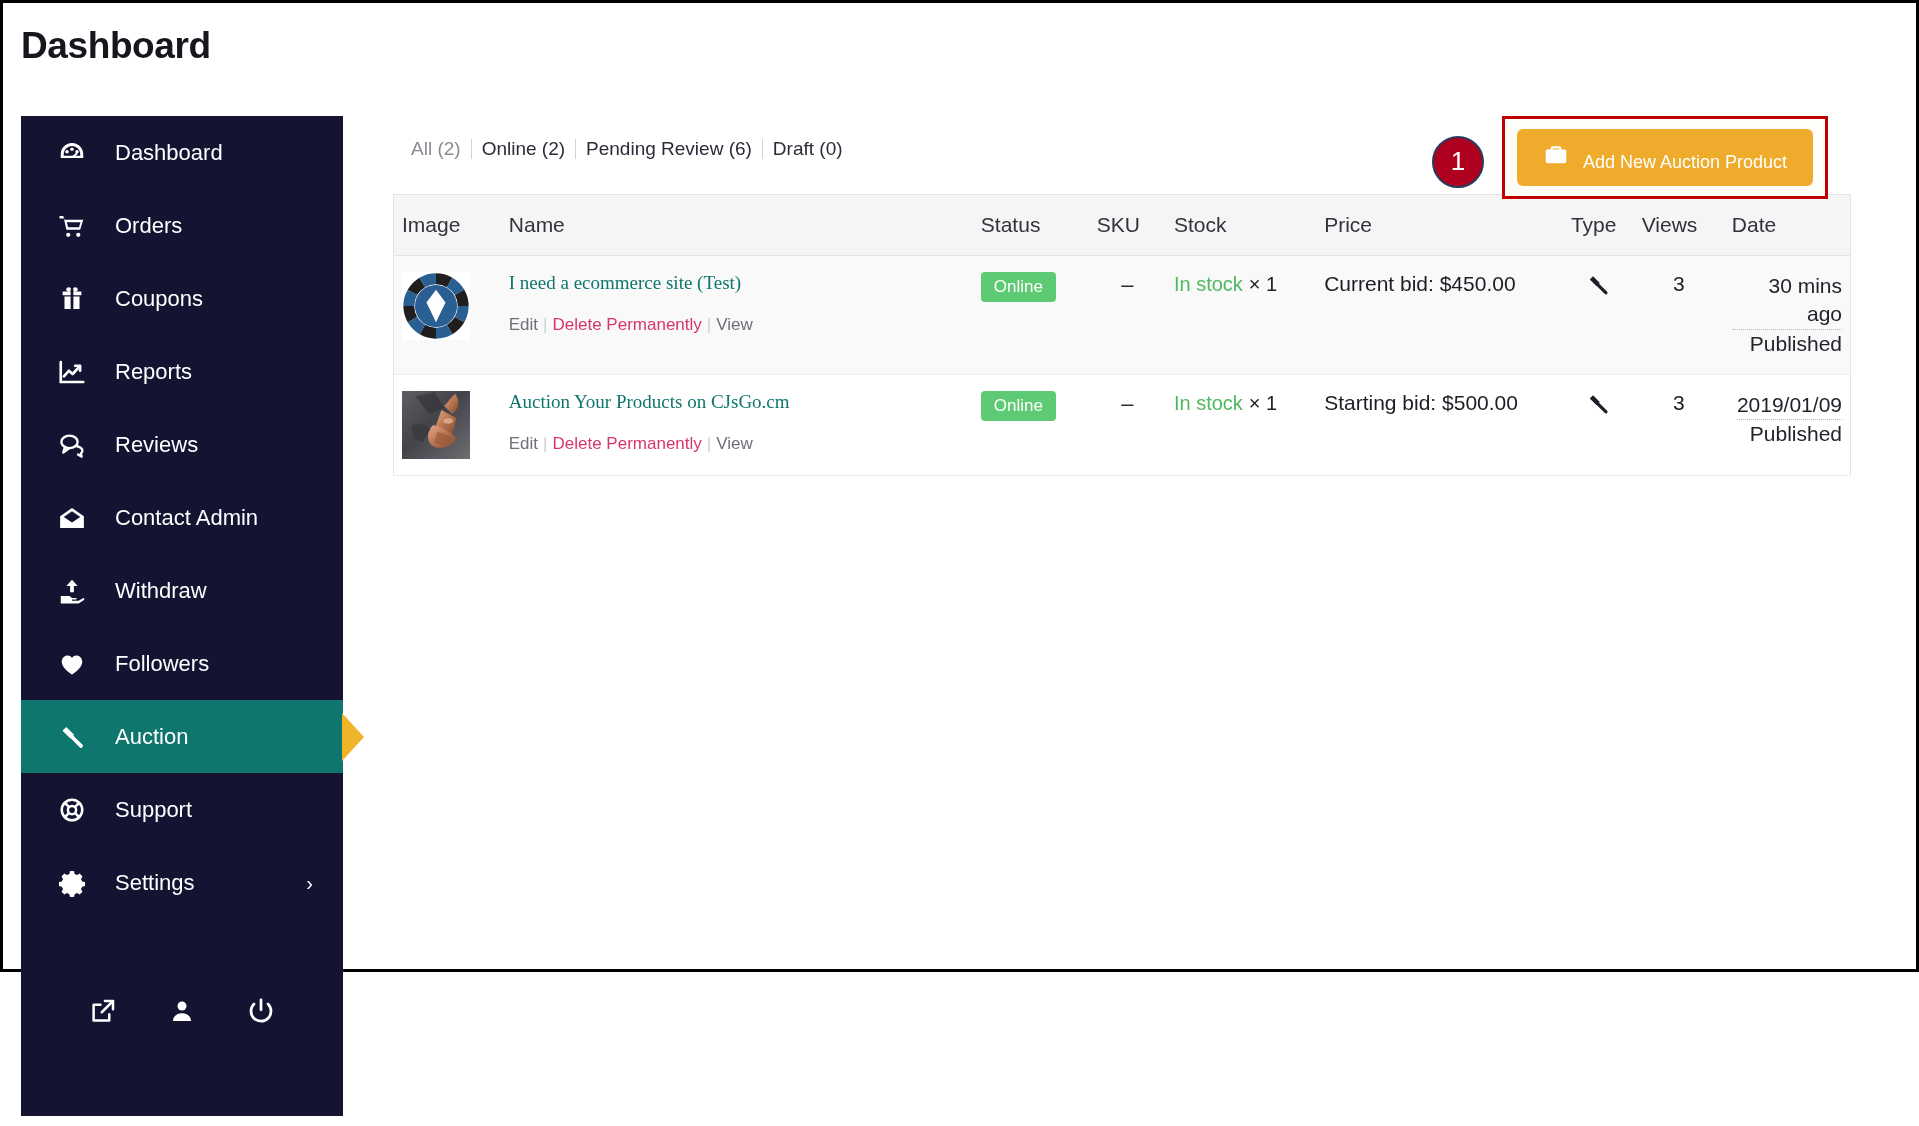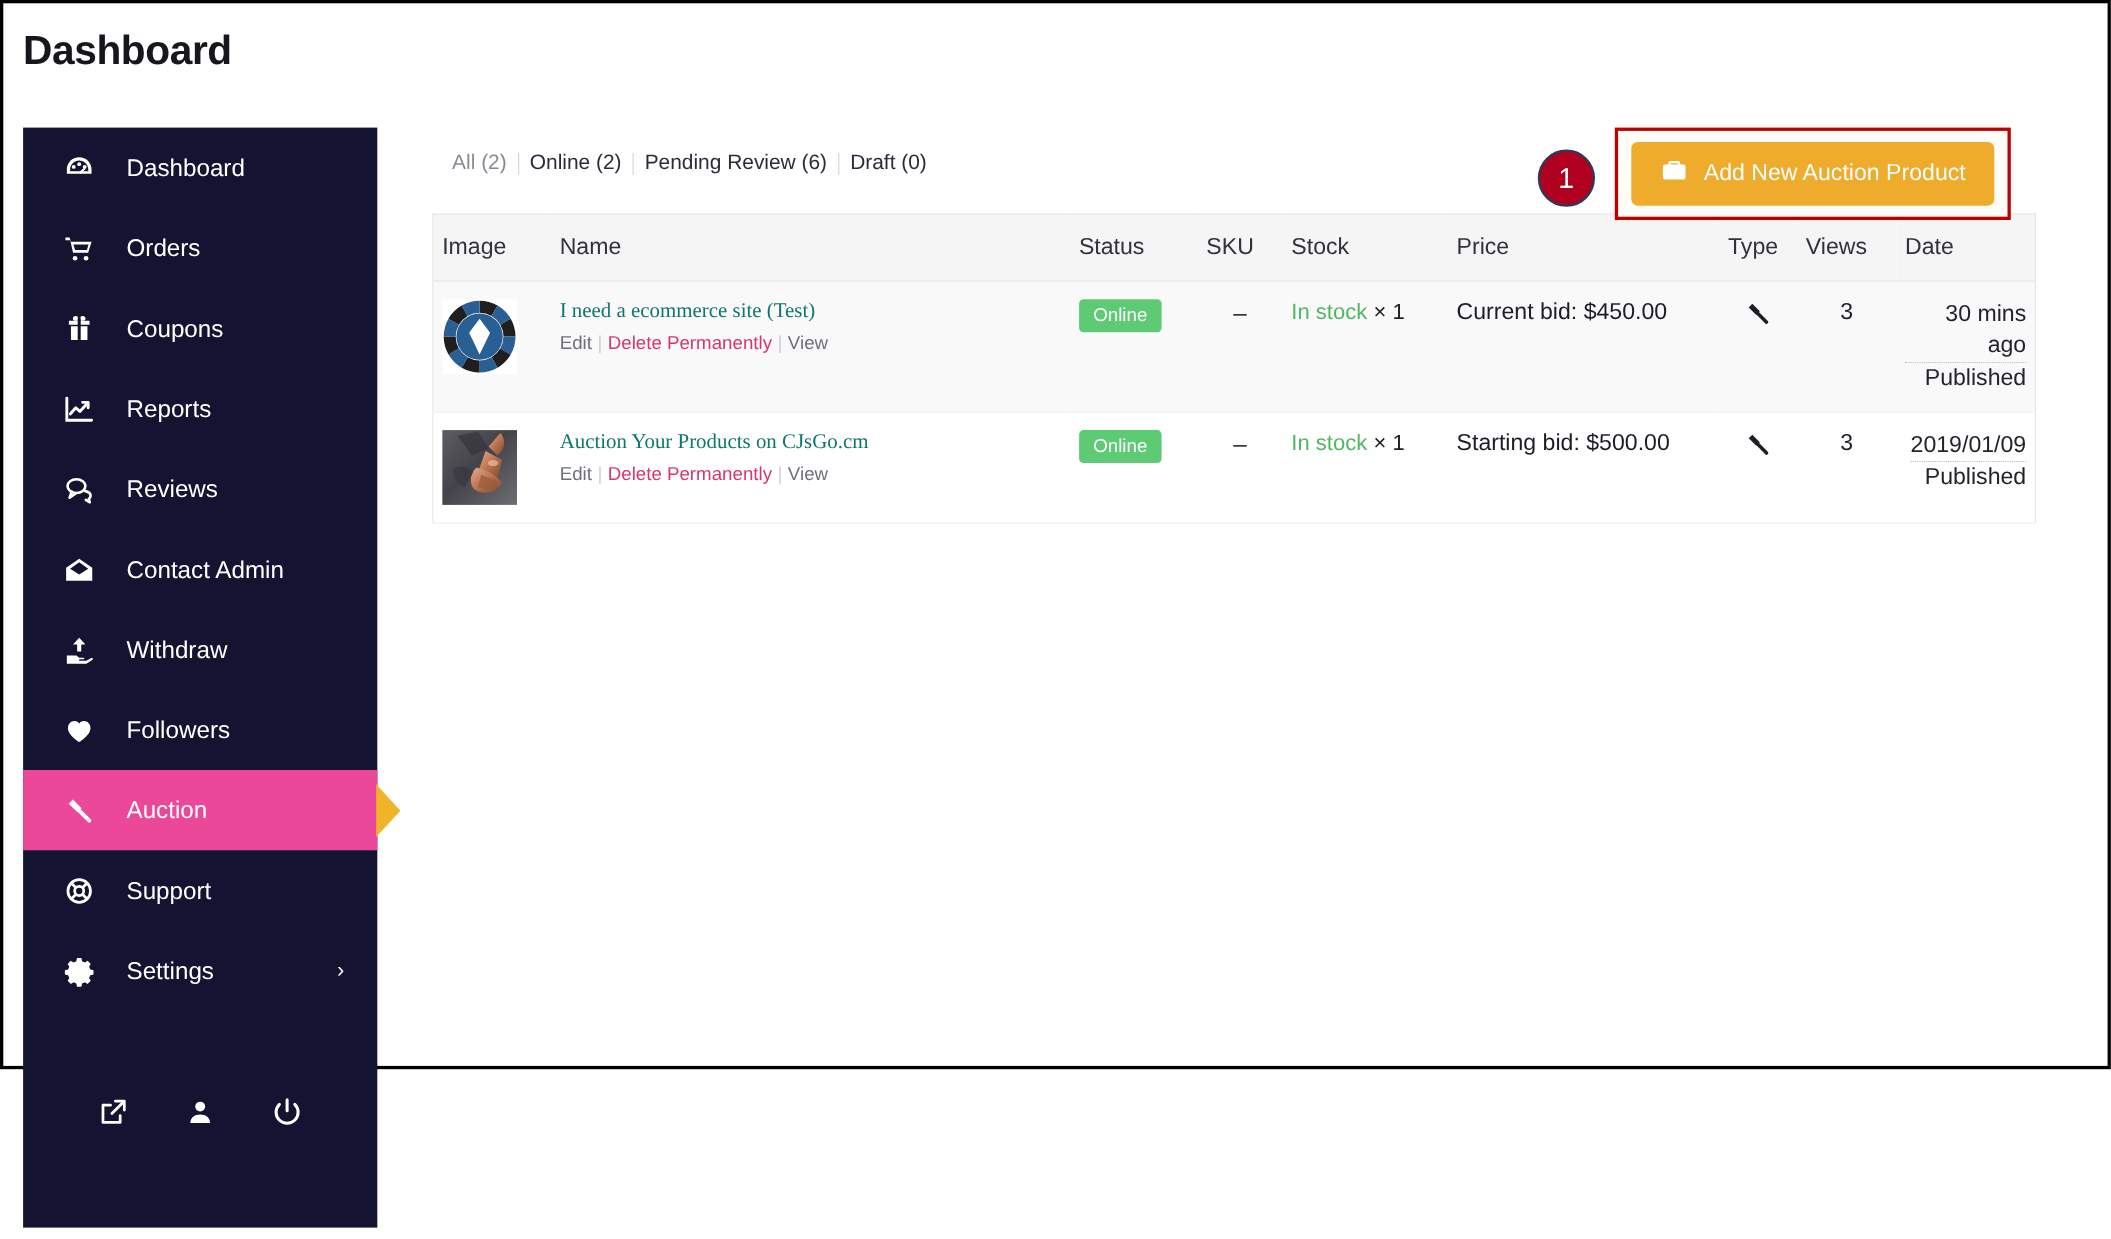--- a/index.html
+++ b/index.html
@@ -58,21 +58,21 @@
     flex: 0 0 38px;
   }
   .nav-item .nav-icon svg { display: block; }
   .nav-label {
     margin-left: 20px;
     font-size: 22px;
     color: #ffffff;
     white-space: nowrap;
   }
   .nav-item.active {
-    background: #ec4899;
+    background: #0f766e;
     align-items: center;
   }
   .nav-item.active .nav-label { color: #ffffff; }
   
   .nav-item.active::after {
     content: "";
     position: absolute;
     right: -21px;
     top: 50%;
     transform: translateY(-50%);
@@ -171,25 +171,25 @@
   .btn-box {
     border: 3px solid #c00000;
     padding: 10px 12px;
     background: #fffdf7;
   }
   .btn-add {
     background: #eeab2c;
     color: #ffffff;
     border: none;
     border-radius: 6px;
-    font-size: 21px;
+    font-size: 18px;
     font-family: "Liberation Sans", sans-serif;
     padding: 13px 26px;
     display: flex;
-    align-items: center;
+    align-items: flex-end;
     gap: 14px;
     cursor: pointer;
     white-space: nowrap;
   }
 
   
   .tbl {
     width: 1458px;
     border-collapse: collapse;
     table-layout: fixed;
@@ -236,21 +236,21 @@
   }
 
   .prod-name {
     font-size: 19px;
     color: #0f766e;
     line-height: 1.2;
     white-space: nowrap;
     font-family: Liberation Serif, serif;
   }
   .row-actions {
-    margin-top: 7px;
+    margin-top: 20px;
     font-size: 17px;
     color: #8f8f98;
     white-space: nowrap;
   }
   .row-actions a { text-decoration: none; cursor: pointer; }
   .act-edit { color: #6f6f79; }
   .act-del  { color: #d6366a; }
   .act-view { color: #6f6f79; }
   .row-actions .bar { color: #cfcfd6; padding: 0 5px; }
 

